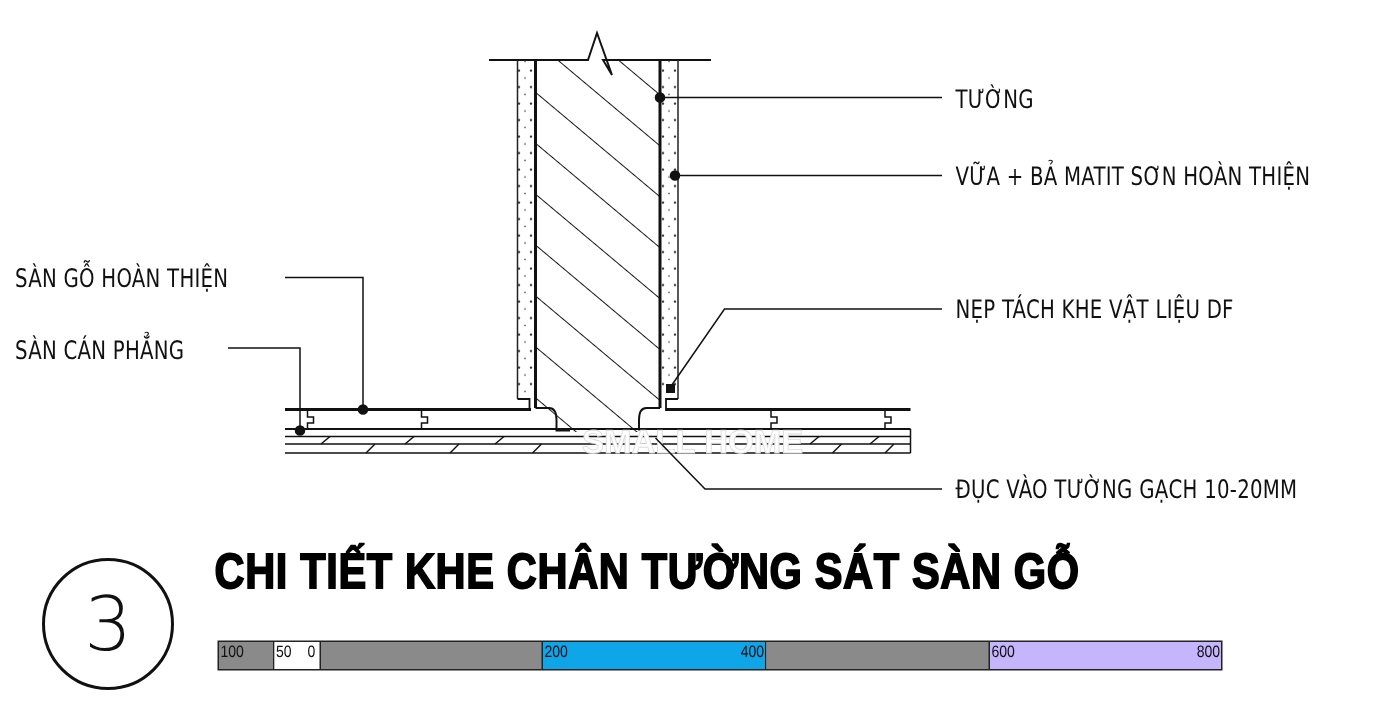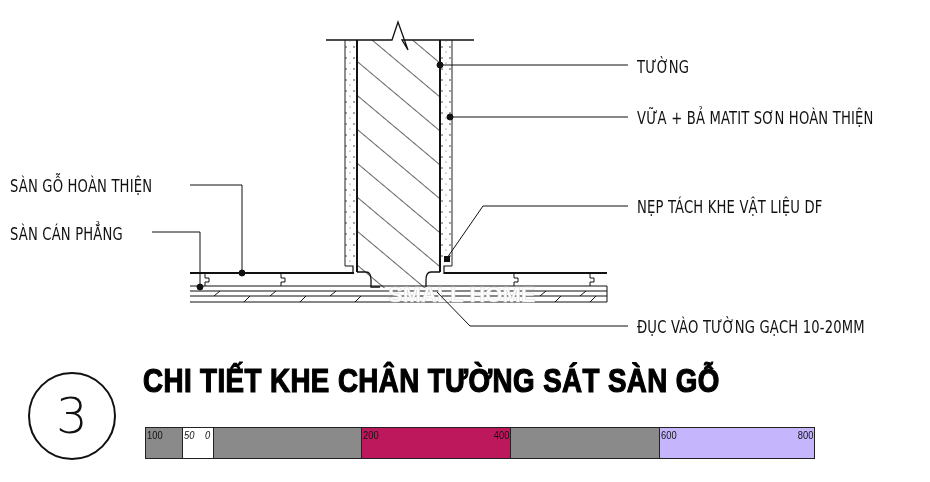--- a/index.html
+++ b/index.html
@@ -9,21 +9,21 @@
   .lbl { position: absolute; font-family: "DejaVu Sans Condensed", "DejaVu Sans", sans-serif;
          font-size: 17px; color: #111; letter-spacing: 0.2px; white-space: nowrap;
          transform: scaleX(0.86); transform-origin: left center; font-weight: 300; }
   .title { position: absolute; left: 143px; top: 362px; font-family: "Liberation Sans", sans-serif;
            font-weight: 900; font-size: 33px; color: #000; white-space: nowrap;
            transform: scaleX(0.84); transform-origin: left center; letter-spacing: 0.5px;
            -webkit-text-stroke: 1.2px #000; }
   .circle { position: absolute; left: 28px; top: 372px; width: 88px; height: 88px; border: 2px solid #111;
             border-radius: 50%; display: flex; align-items: center; justify-content: center;
             font-family: "DejaVu Sans", sans-serif; font-size: 50px; font-weight: 200; color: #111; box-sizing: border-box; }
-  .scalebar { position: absolute; left: 145px; top: 427px; width: 670px; height: 32px;
+  .scalebar { position: absolute; left: 145px; top: 427px; width: 670px; height: 20px;
               border: 1px solid #222; display: flex; box-sizing: border-box; }
   .seg { height: 100%; box-sizing: border-box; border-right: 1px solid #222; position: relative; }
   .seg span { position: absolute; top: 0px; font-family: "Liberation Sans", sans-serif; font-size: 11px;
               line-height: 14px; color: #111; transform: scaleX(0.85); transform-origin: left; }
 </style>
 </head>
 <body>
 
 <svg width="930" height="482" viewBox="0 0 930 482">
   <defs>
@@ -113,26 +113,26 @@
 
 <div class="circle">
   <span>3</span>
 </div>
 <div class="title">CHI TIẾT KHE CHÂN TƯỜNG SÁT SÀN GỖ</div>
 
 <div class="scalebar">
   <div class="seg" style="width:37px; background:#8a8a8a;">
       <span style="left:1px;">100</span>
     </div>
-  <div class="seg" style="width:31px; background:#fff;font-style:italic;">
+  <div class="seg" style="width:31px; background:#fff;">
       <span style="left:1px;">50</span>
       <span style="left:22px;">0</span>
     </div>
   <div class="seg" style="width:148px; background:#8a8a8a;"></div>
-  <div class="seg" style="width:149px; background:#be185d;padding-left:44px;">
+  <div class="seg" style="width:149px; background:#0ea5e9;padding-left:44px;">
       <span style="left:1px;">200</span>
       <span style="right:1px; transform-origin:right;">400</span>
     </div>
   <div class="seg" style="width:149px; background:#8a8a8a;"></div>
   <div class="seg" style="width:154px; background:#c4b5fd; border-right:none;">
       <span style="left:1px;">600</span>
       <span style="right:1px; transform-origin:right;">800</span>
     </div>
 </div>
 

